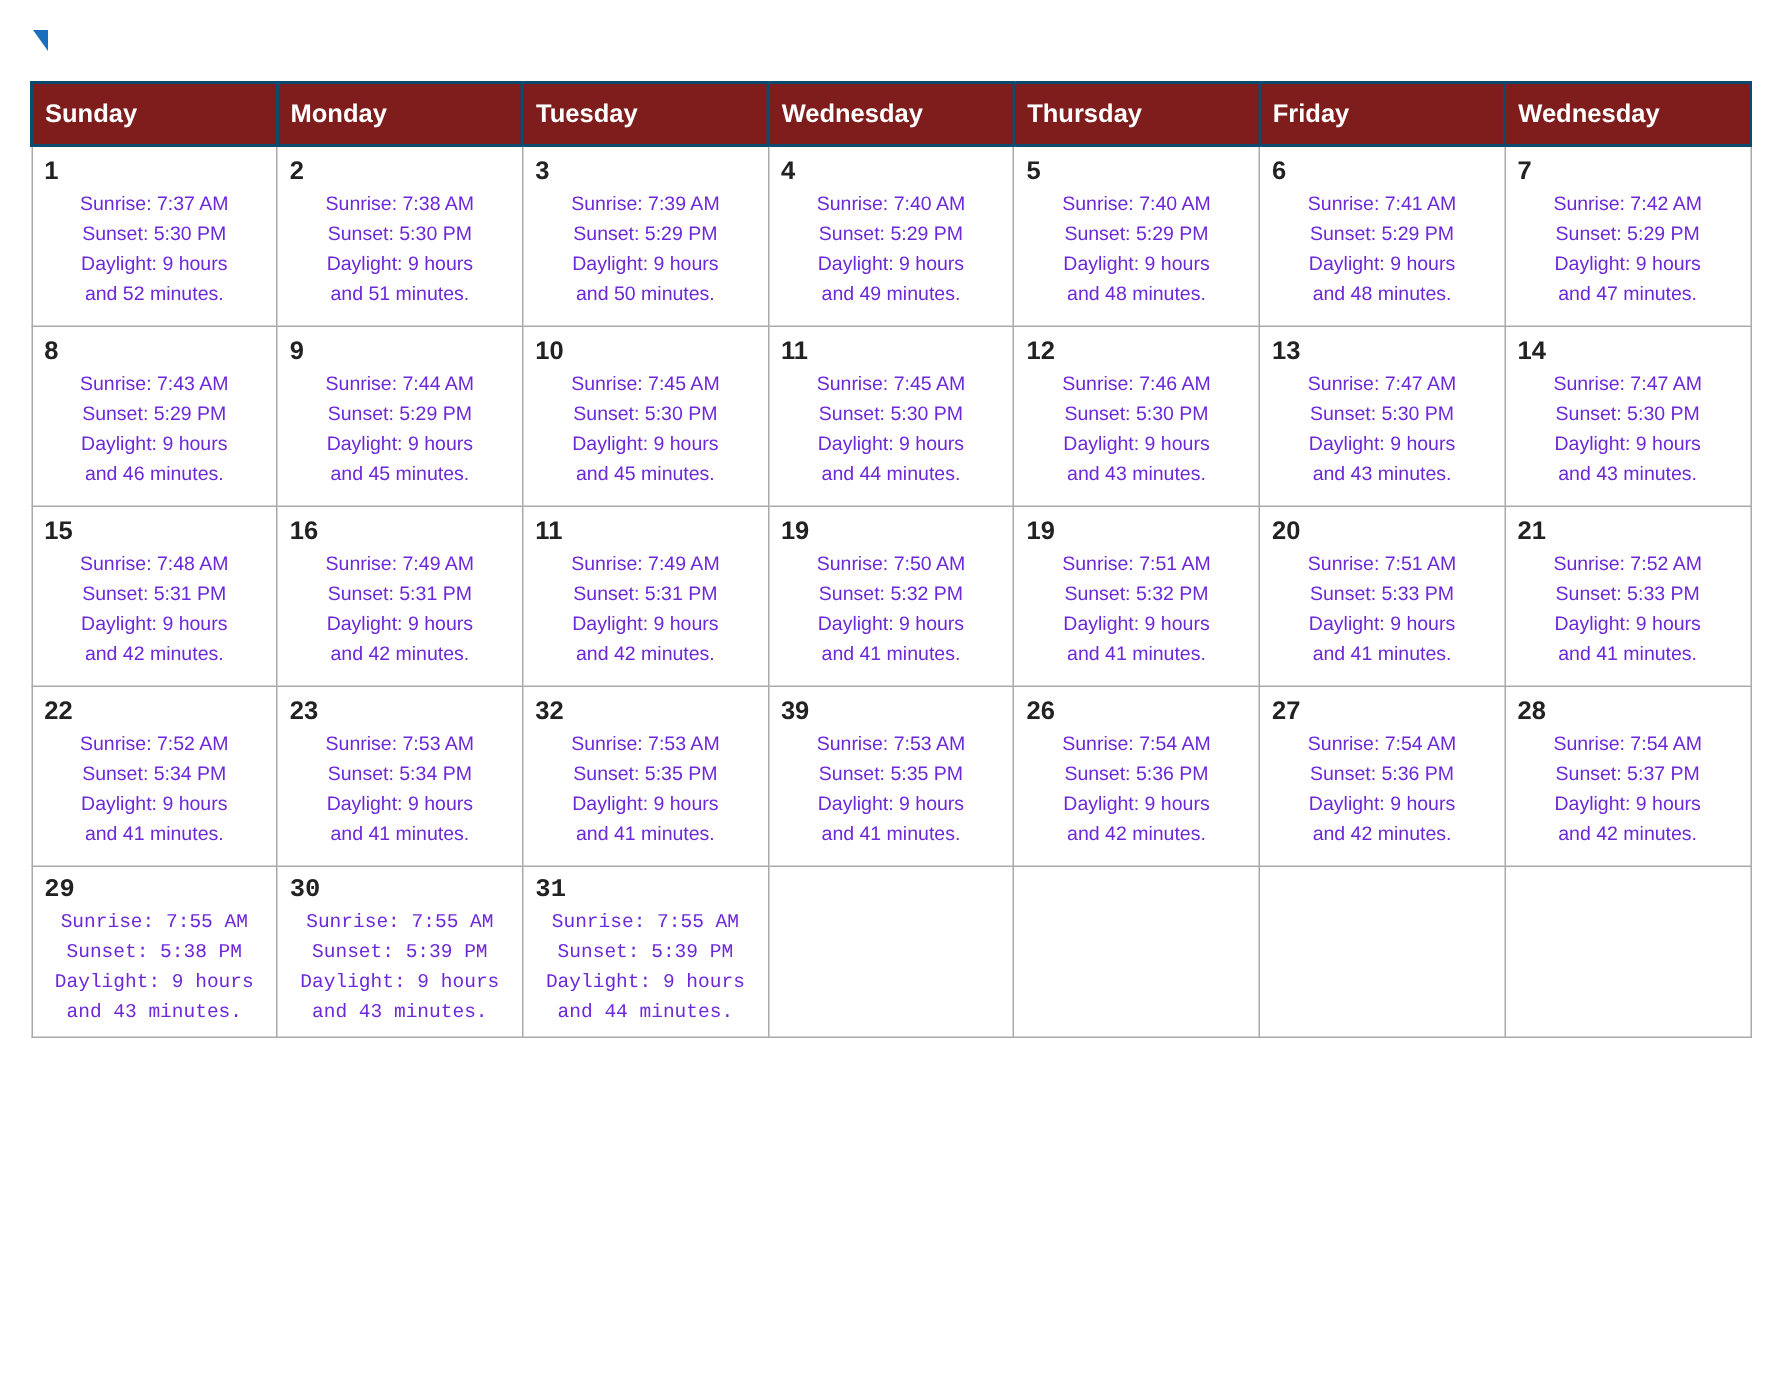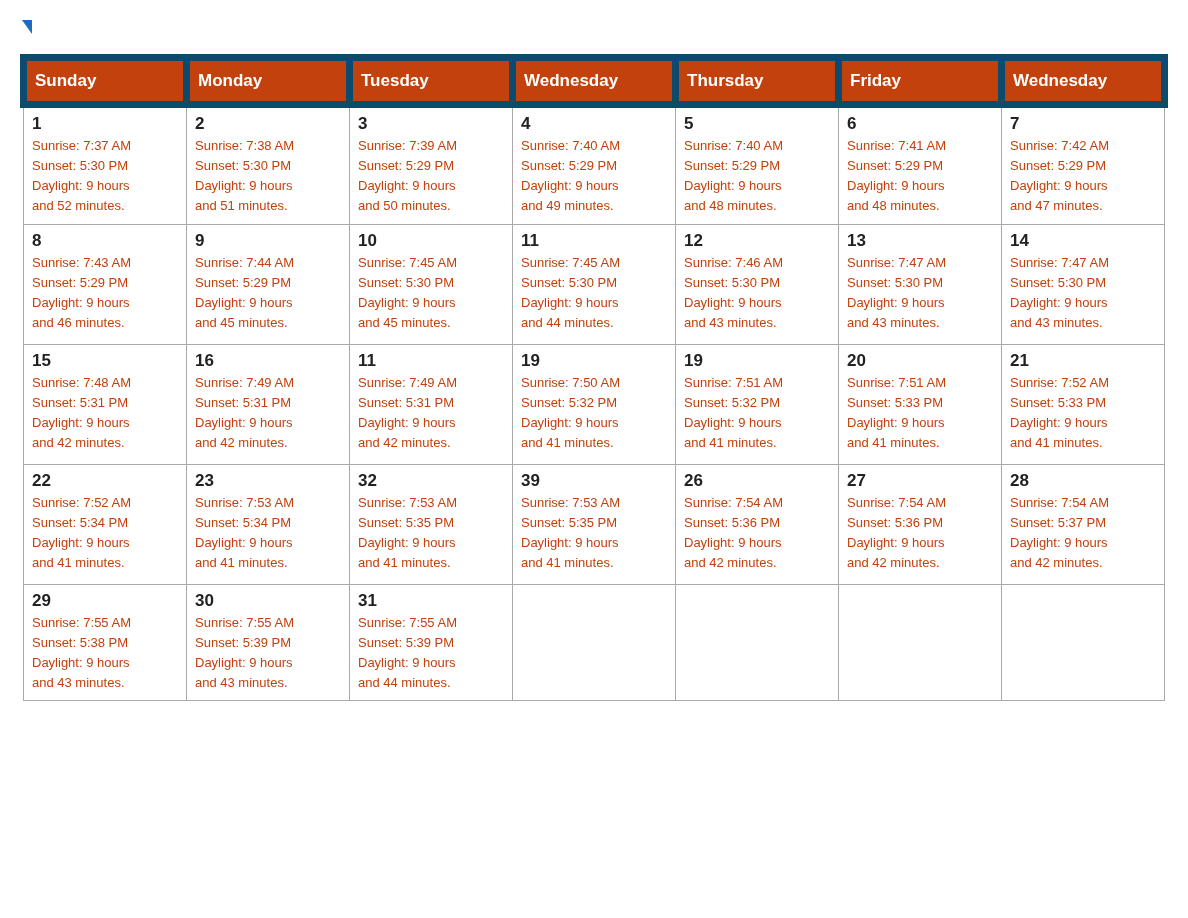--- a/index.html
+++ b/index.html
@@ -60,50 +60,52 @@
       font-size: 22px;
       color: #444;
       margin-top: 4px;
     }
     table {
       width: 100%;
       border-collapse: collapse;
       table-layout: fixed;
     }
     thead th {
-      background-color: #c2410c;
+      background-color: #7f1d1d;
       color: #fff;
       padding: 10px 8px;
       font-size: 17px;
       font-weight: bold;
-      border: 7px solid #0c4a6e;
+      border: 2px solid #0c4a6e;
       text-align: left;
     }
     tbody td {
       border: 1px solid #aaa;
       vertical-align: top;
       padding: 6px 8px;
       font-size: 13.5px;
       color: #222;
       min-height: 100px;
       height: 120px;
     }
     tbody tr:last-child td {
       height: auto;
+      font-family: Liberation Mono, monospace;
     }
     .day-number {
       font-size: 17px;
       font-weight: bold;
       color: #222;
       margin-bottom: 2px;
     }
     .day-info {
       font-size: 13px;
-      color: #c2410c;
+      color: #6d28d9;
       line-height: 1.55;
+      text-align: center;
     }
     td.empty {
       background: #fff;
     }
   </style>
 </head>
 <body>
 
 <div class="header">
   <div class="logo">

